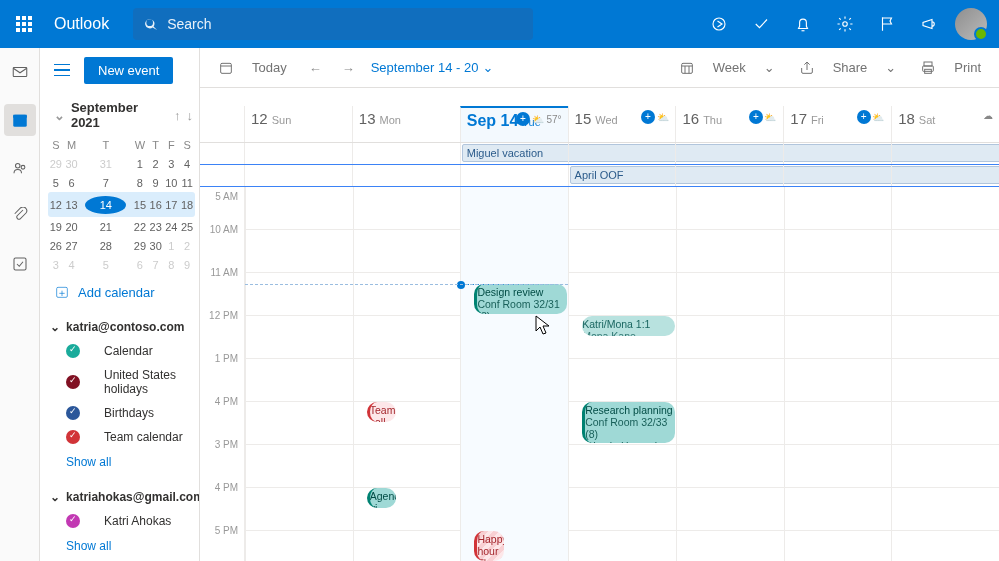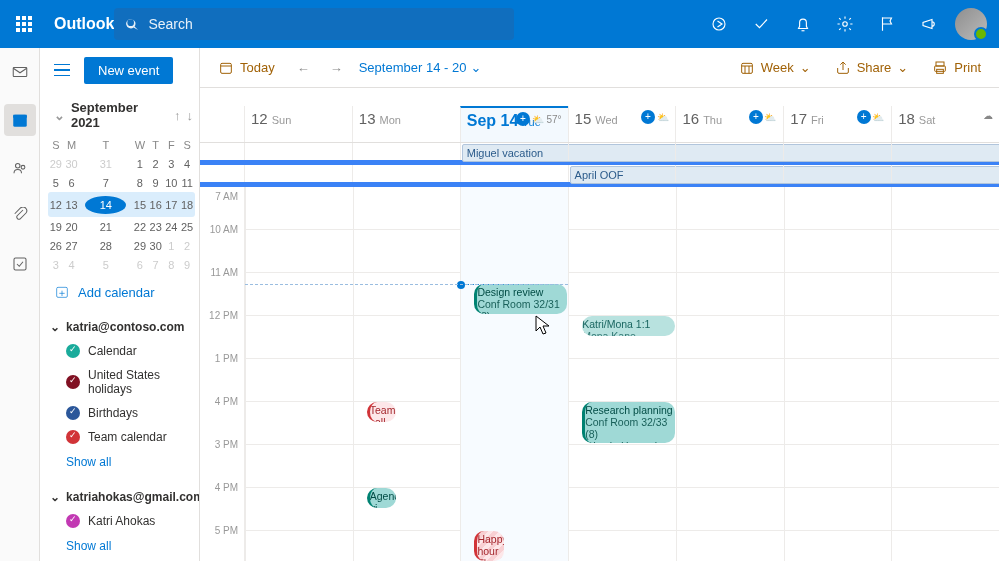--- a/index.html
+++ b/index.html
@@ -1,21 +1,21 @@
 <!DOCTYPE html>
 <html><head>
 <meta charset="utf-8">
 <style>
 * { box-sizing: border-box; margin: 0; padding: 0; }
 body { font-family: "Segoe UI", Arial, sans-serif; font-size: 13px; color: #323130; overflow: hidden; width: 999px; height: 561px; background: #fff; }
 .header { background: #0078d4; height: 48px; display: flex; align-items: center; color: #fff; }
 .waffle { width: 48px; height: 48px; display: flex; align-items: center; justify-content: center; cursor: pointer; }
 .waffle-grid { display: grid; grid-template-columns: repeat(3,4px); grid-template-rows: repeat(3,4px); gap: 2px; }
 .waffle-grid span { background: #fff; width: 4px; height: 4px; }
-.app-name { font-weight: 700; font-size: 16px; margin-left: 6px; }
+.app-name { font-weight: 400; font-size: 16px; margin-left: 6px; margin-right: 24px; }
 .search { background: #106ebe; height: 32px; border-radius: 4px; display: flex; align-items: center; padding: 0 10px; width: 400px; }
 .search svg { width: 16px; height: 16px; fill: #fff; margin-right: 8px; opacity: .9; }
 .search input { background: transparent; border: 0; color: #fff; outline: none; font-size: 14px; flex: 1; }
 .search input::placeholder { color: #fff; opacity: .9; }
 .header-spacer { flex: 1; }
 .header-icons { display: flex; align-items: center; gap: 2px; padding-right: 8px; }
 .hicon { width: 40px; height: 48px; display: flex; align-items: center; justify-content: center; cursor: pointer; }
 .hicon svg { width: 18px; height: 18px; stroke: #fff; fill: none; stroke-width: 1.5; }
 .avatar { width: 32px; height: 32px; border-radius: 50%; background: linear-gradient(135deg,#8e8e8e,#bbb); position: relative; }
 .avatar::after { content: ""; position: absolute; bottom: -1px; right: -1px; width: 10px; height: 10px; background: #6bb700; border: 2px solid #0078d4; border-radius: 50%; }
@@ -39,46 +39,46 @@
 .minical td { text-align: center; padding: 3.5px 0; cursor: pointer; }
 .minical td.dim { color: #ccc; }
 .minical td.today span { background: #0078d4; color: #fff; border-radius: 50%; display: inline-block; width: 41px; height: 18px; line-height: 18px; }
 .minical tr.week-hl td { background: #daedfc; }
 .minical tr.week-hl td:first-child { border-radius: 3px 0 0 3px; }
 .minical tr.week-hl td:last-child { border-radius: 0 3px 3px 0; }
 .add-cal { color: #0078d4; display: flex; align-items: center; gap: 8px; padding: 10px 6px; font-size: 13px; cursor: pointer; }
 .add-cal svg { width: 16px; height: 16px; stroke: #0078d4; fill: none; }
 .acct { padding: 5px 2px; }
 .acct-head { display: flex; align-items: center; gap: 6px; font-weight: 600; font-size: 12px; padding: 5px 0; cursor: pointer; }
-.cal-item { display: flex; align-items: center; gap: 8px; padding: 5px 0 5px 16px; font-size: 12px; cursor: pointer; }
+.cal-item { display: flex; align-items: center; gap: 24px; padding: 5px 0 5px 16px; font-size: 12px; cursor: pointer; }
 .cal-dot { width: 14px; height: 14px; border-radius: 50%; position: relative; flex-shrink: 0; }
 .cal-dot::after { content: "✓"; position: absolute; color: #fff; font-size: 9px; left: 3px; top: 0; }
 .show-all { color: #0078d4; padding: 6px 0 6px 16px; font-size: 12px; cursor: pointer; }
 
 .main { flex: 1; display: flex; flex-direction: column; }
 .toolbar { height: 40px; display: flex; align-items: center; padding: 0 12px; border-bottom: 1px solid #e1dfdd; gap: 12px; font-size: 13px; }
-.tbtn { display: flex; align-items: center; gap: 6px; color: #a16207; cursor: pointer; padding: 4px 6px; }
+.tbtn { display: flex; align-items: center; gap: 18px; color: #737373; cursor: pointer; padding: 4px 6px; }
 .tbtn svg { width: 16px; height: 16px; stroke: currentColor; fill: none; stroke-width: 1.5; }
 .arrow-btn { color: #888; cursor: pointer; padding: 4px; }
 .range { color: #0078d4; cursor: pointer; display: flex; align-items: center; gap: 4px; }
 .toolbar-spacer { flex: 1; }
 
 .dayheads { display: flex; border-bottom: 1px solid #e1dfdd; margin-top: 18px; }
 .time-gutter-head { width: 44px; }
 .dayhead { flex: 1; border-left: 1px solid #edebe9; padding: 4px 6px; min-height: 36px; position: relative; font-size: 11px; }
 .dayhead.today { border-top: 2px solid #0078d4; background: #f3f9fe; }
 .dayhead .dn { font-size: 15px; color: #616161; font-weight: 400; }
 .dayhead .dn.big { font-size: 16px; }
 .dayhead .dw { color: #999; font-size: 11px; margin-left: 4px; }
 .dayhead.today .dn { color: #0078d4; font-weight: 600; }
 .dayhead.today .dw { color: #0078d4; }
 .weather { position: absolute; top: 4px; right: 6px; font-size: 10px; color: #888; display: flex; gap: 2px; align-items: center; }
 .add-pill { width: 14px; height: 14px; background: #0078d4; border-radius: 50%; color: #fff; font-size: 10px; line-height: 14px; text-align: center; }
 
-.allday { display: flex; border-bottom: 5px solid #3b82f6; min-height: 22px; }
+.allday { display: flex; border-bottom: 1px solid #3b82f6; min-height: 22px; }
 .allday .slot { flex: 1; border-left: 1px solid #edebe9; position: relative; }
 .allday-ev { position: absolute; height: 18px; background: #dfeaf3; border: 1px solid #b1c5dc; border-radius: 2px; font-size: 11px; padding: 0 4px; line-height: 16px; color: #2b5b8b; top: 1px; cursor: pointer; white-space: nowrap; overflow: hidden; }
 
 .grid-wrap { flex: 1; overflow: hidden; position: relative; display: flex; }
 .time-col { width: 44px; text-align: right; font-size: 10px; color: #999; }
 .hours-col { flex: 1; position: relative; border-left: 1px solid #edebe9; }
 .hours-row { height: 43px; border-bottom: 1px solid #edebe9; position: relative; }
 .time-label { position: absolute; right: 6px; top: -6px; }
 .day-cols { position: absolute; inset: 0; display: flex; }
 .day-col { flex: 1; border-left: 1px solid #edebe9; position: relative; }
@@ -419,21 +419,21 @@
         <div class="allday-ev" style="left:1px;right:-340px">April OOF</div>
       </div>
       <div class="slot"></div>
         <div class="slot"></div>
         <div class="slot"></div>
     </div>
 
     <div class="grid-wrap">
       <div class="time-col" id="time-col">
           <div style="height: 43px; position: relative;">
-            <span class="time-label" style="top: 4px;">7 AM</span>
+            <span class="time-label" style="top: 4px;">5 AM</span>
           </div>
           <div style="height: 43px; position: relative;">
             <span class="time-label">10 AM</span>
           </div>
           <div style="height: 43px; position: relative;">
             <span class="time-label">11 AM</span>
           </div>
           <div style="height: 43px; position: relative;">
             <span class="time-label">12 PM</span>
           </div>

